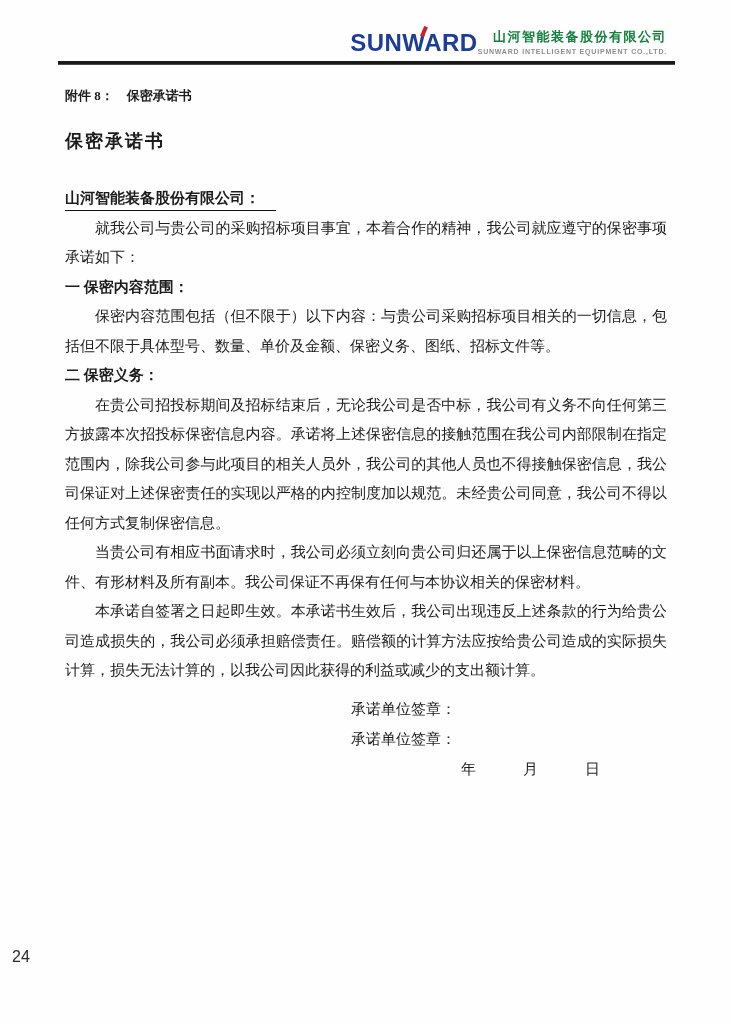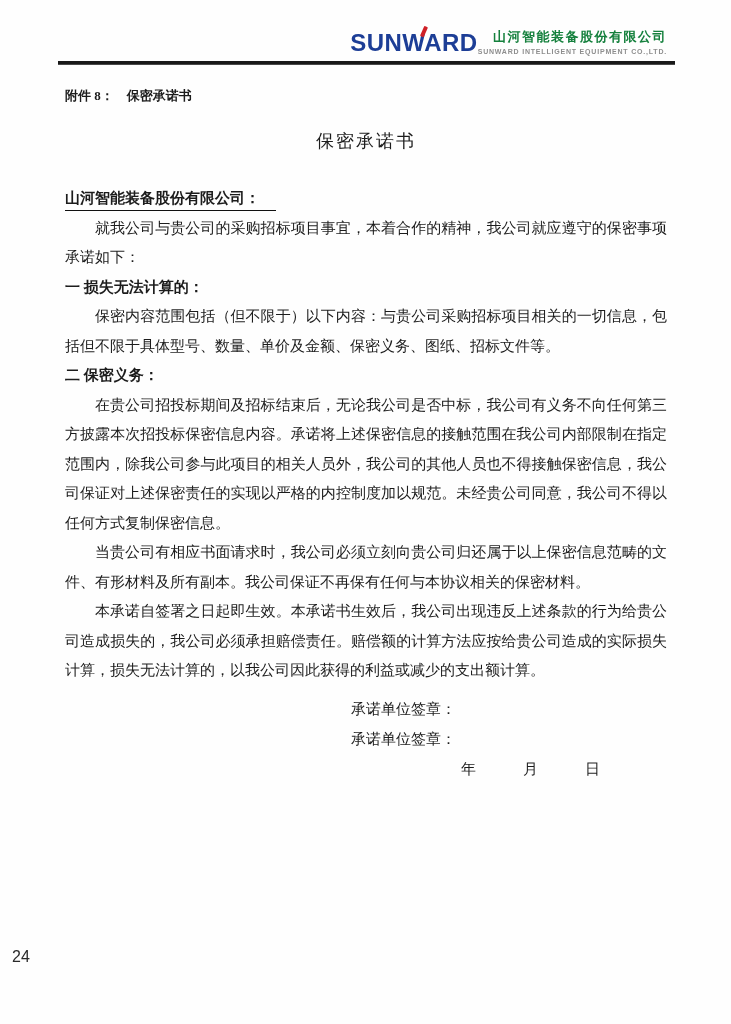--- a/index.html
+++ b/index.html
@@ -69,22 +69,21 @@
     font-size: 15px;
     line-height: 29.5px;
     text-align: justify;
   }
   .attachment-heading {
     font-weight: 700;
     font-size: 13px;
     margin: 4px 0 0 0;
   }
   .doc-title {
-    text-align: center;
-    font-weight: 400;
+    font-weight: 700;
     font-size: 18px;
     margin: 16px 0 0 0;
     letter-spacing: 2px;
   }
   .salutation-row { margin-top: 28px; line-height: 29.5px; }
   .salutation {
     font-weight: 700;
     border-bottom: 1.6px solid #111;
     padding-right: 16px;
     padding-bottom: 4px;
@@ -135,21 +134,21 @@
 
     <h1 class="doc-title">保密承诺书</h1>
 
     <div class="salutation-row">
       <span class="salutation">山河智能装备股份有限公司：</span>
     </div>
 
     <p class="body-para">就我公司与贵公司的采购招标项目事宜，本着合作的精神，我公司就应遵守的保密事项承诺如下：</p>
 
     <div>
-      <p class="section-heading">一 损失无法计算的：</p>
+      <p class="section-heading">一 保密内容范围：</p>
       <p class="body-para">保密内容范围包括（但不限于）以下内容：与贵公司采购招标项目相关的一切信息，包括但不限于具体型号、数量、单价及金额、保密义务、图纸、招标文件等。</p>
     </div>
 
     <div>
       <p class="section-heading">二 保密义务：</p>
       <p class="body-para">在贵公司招投标期间及招标结束后，无论我公司是否中标，我公司有义务不向任何第三方披露本次招投标保密信息内容。承诺将上述保密信息的接触范围在我公司内部限制在指定范围内，除我公司参与此项目的相关人员外，我公司的其他人员也不得接触保密信息，我公司保证对上述保密责任的实现以严格的内控制度加以规范。未经贵公司同意，我公司不得以任何方式复制保密信息。</p>
     </div>
 
     <div>
       <p class="body-para">当贵公司有相应书面请求时，我公司必须立刻向贵公司归还属于以上保密信息范畴的文件、有形材料及所有副本。我公司保证不再保有任何与本协议相关的保密材料。</p>

